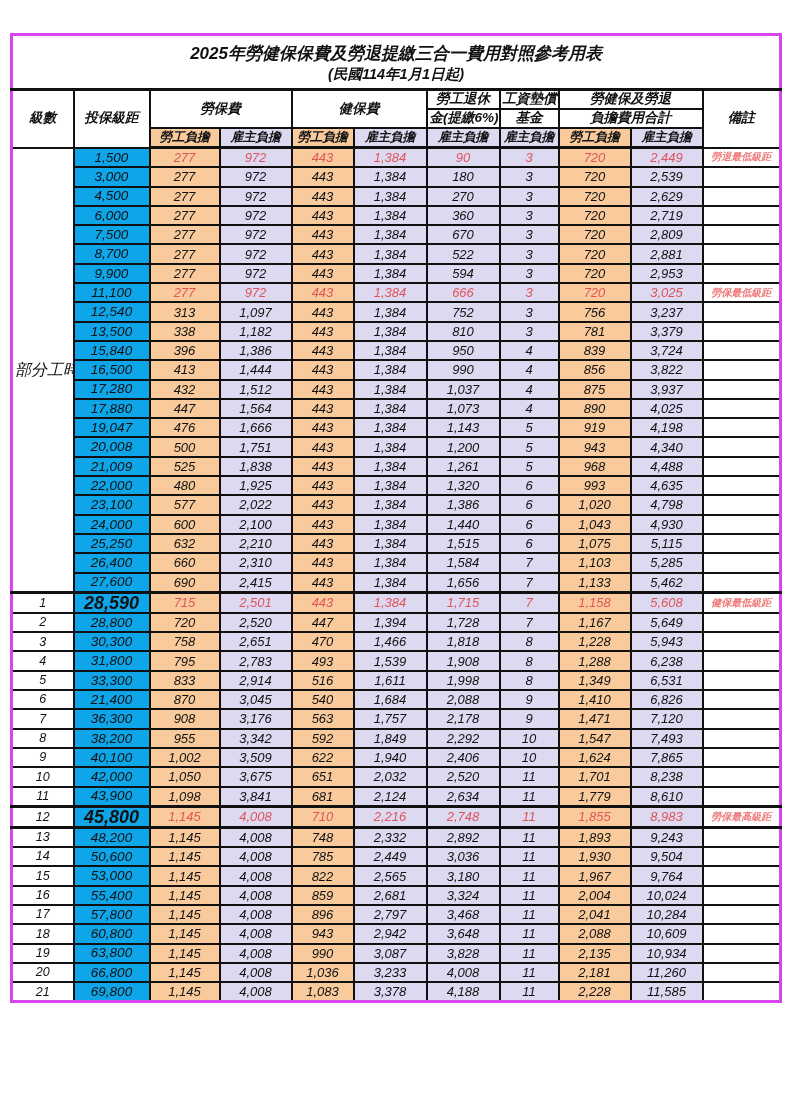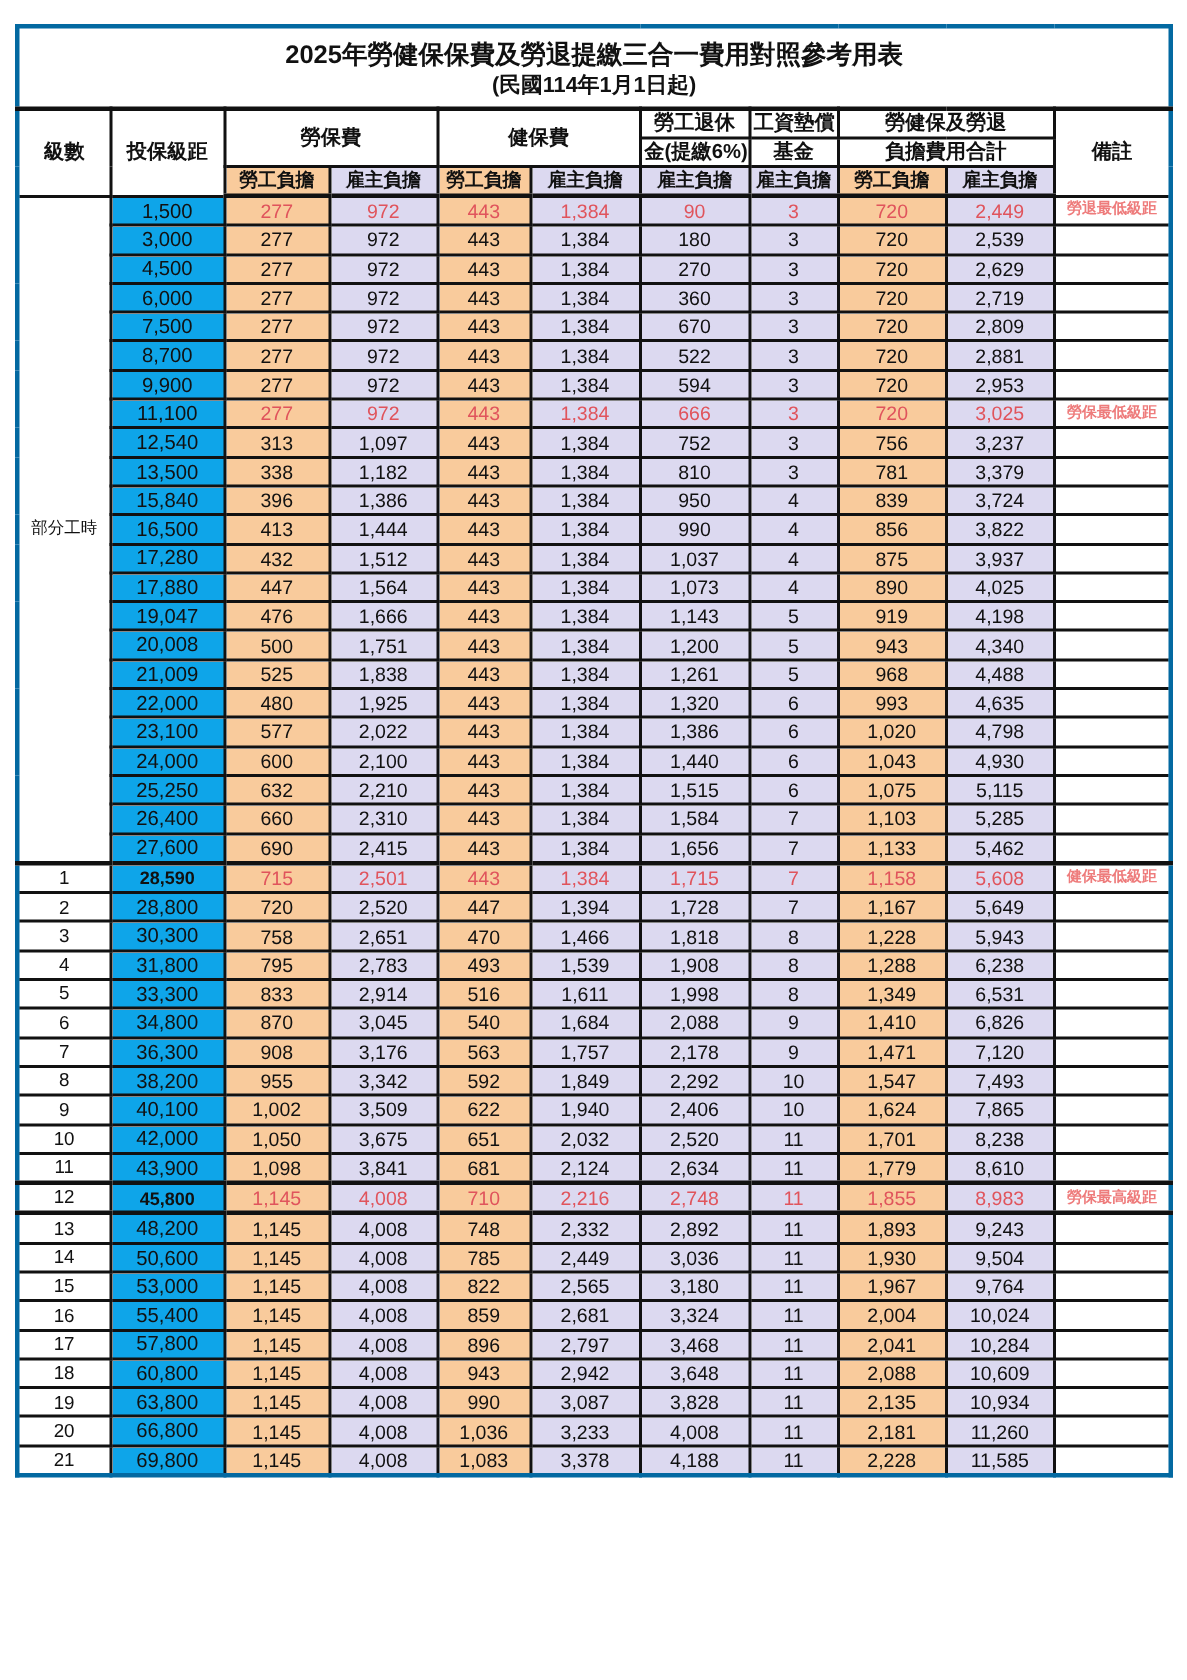--- a/index.html
+++ b/index.html
@@ -14,25 +14,26 @@
   .sheet {
     position: relative;
     width: 791px;
     height: 1120px;
     background: #ffffff;
     overflow: hidden;
   }
   table.ref-table {
     position: absolute;
     left: 10px;
-    top: 16px;
+    top: 33px;
     width: 769px;
     border-collapse: collapse;
     table-layout: fixed;
-    border: 3px solid #0369a1;
+    border: 3px solid #d946ef;
+    font-style: italic;
   }
   .ref-table th, .ref-table td {
     border: 2px solid #111111;
     padding: 0 2px;
     text-align: center;
     vertical-align: middle;
     overflow: hidden;
     white-space: nowrap;
   }
   
@@ -70,23 +71,23 @@
   tr.hdr-sub th { border-bottom: 3px solid #111111; }
   
   tbody td {
     height: 17.3px;
     font-size: 13px;
     line-height: 1;
   }
   td.emp { background: var(--emp-bg); }
   td.er  { background: var(--er-bg); }
   td.level-cell { background: #ffffff; font-size: 12.5px; }
-  td.part-time { font-size: 11px; letter-spacing: 0; }
+  td.part-time { font-size: 16px; letter-spacing: 0; }
   td.bracket-cell { background: #0ea5e9; font-size: 13.5px; }
-  td.bold-bracket { font-weight: bold; font-size: 12px; margin-left: 30px; }
+  td.bold-bracket { font-weight: bold; font-size: 18px; margin-left: 30px; }
   td.note-cell {
     background: #ffffff;
     font-size: 10px;
     font-weight: bold;
     color: var(--note-color);
     padding: 0 1px;
   }
   td.hl { color: var(--hl-color); }
   tr.thick-top td { border-top: 3px solid #111111; }
   tr.thick-bottom td { border-bottom: 3px solid #111111; }
@@ -480,21 +481,21 @@
           <td class="emp">516</td>
           <td class="er">1,611</td>
           <td class="er">1,998</td>
           <td class="er">8</td>
           <td class="emp">1,349</td>
           <td class="er">6,531</td>
           <td class="note-cell"></td>
         </tr>
         <tr>
           <td class="level-cell">6</td>
-          <td class="bracket-cell">34,800</td>
+          <td class="bracket-cell">21,400</td>
           <td class="emp">870</td>
           <td class="er">3,045</td>
           <td class="emp">540</td>
           <td class="er">1,684</td>
           <td class="er">2,088</td>
           <td class="er">9</td>
           <td class="emp">1,410</td>
           <td class="er">6,826</td>
           <td class="note-cell"></td>
         </tr>

